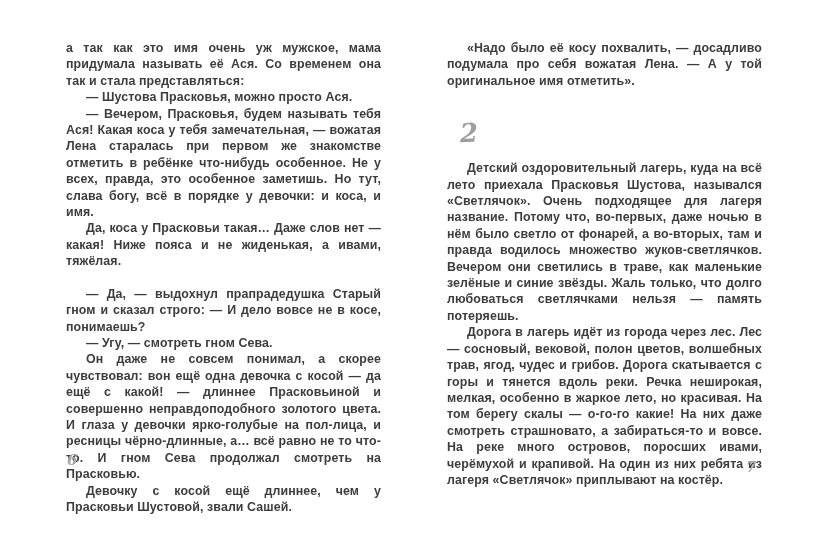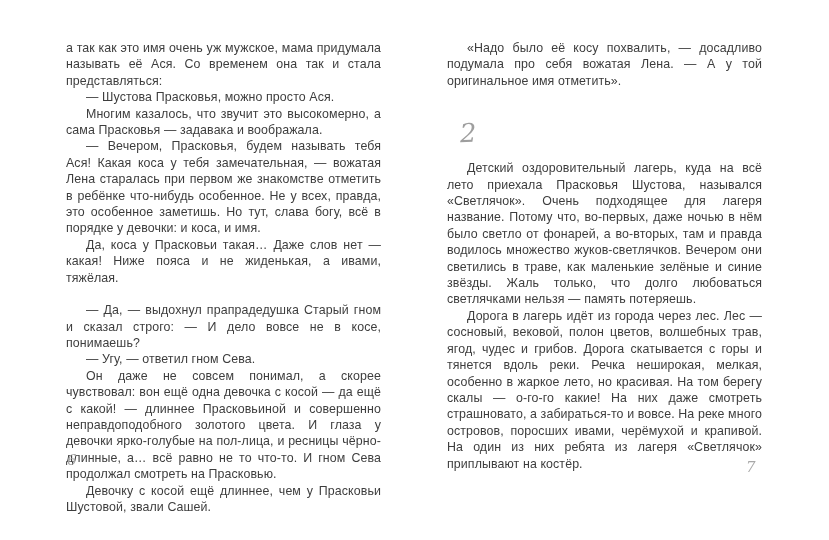--- a/index.html
+++ b/index.html
@@ -7,20 +7,21 @@
     padding: 0;
     background: #ffffff;
   }
   .spread {
     position: relative;
     width: 829px;
     height: 540px;
     background: #ffffff;
     overflow: hidden;
     font-family: "Liberation Sans", "DejaVu Sans", sans-serif;
+    font-weight: bold;
   }
   .page {
     position: absolute;
     top: 0;
     width: 315px;
     padding-top: 40px;
     box-sizing: content-box;
   }
   .page-left  { left: 66px; }
   .page-right { left: 447px; }
@@ -56,28 +57,27 @@
 </style>
 </head>
 <body>
 
 <div class="spread">
 
   <div class="page page-left">
     <div>
       <p class="para">а так как это имя очень уж мужское, мама придумала называть её Ася. Со временем она так и стала представляться:</p>
       <p class="para indent">— Шустова Прасковья, можно просто Ася.</p>
-      <p class="para indent">Многим казалось, что звучит это высокомерно, а сама Прасковья — задавака и воображала.</p>
       <p class="para indent">— Вечером, Прасковья, будем называть тебя Ася! Какая коса у тебя замечательная, — вожатая Лена старалась при первом же знакомстве отметить в ребёнке что-нибудь особенное. Не у всех, правда, это особенное заметишь. Но тут, слава богу, всё в порядке у девочки: и коса, и имя.</p>
       <p class="para indent">Да, коса у Прасковьи такая… Даже слов нет — какая! Ниже пояса и не жиденькая, а ивами, тяжёлая.</p>
     </div>
     <div class="section-gap"></div>
     <div>
       <p class="para indent">— Да, — выдохнул прапрадедушка Старый гном и сказал строго: — И дело вовсе не в косе, понимаешь?</p>
-      <p class="para indent">— Угу, — ответил гном Сева.</p>
+      <p class="para indent">— Угу, — смотреть гном Сева.</p>
       <p class="para indent">Он даже не совсем понимал, а скорее чувствовал: вон ещё одна девочка с косой — да ещё с какой! — длиннее Прасковьиной и совершенно неправдоподобного золотого цвета. И глаза у девочки ярко-голубые на пол-лица, и ресницы чёрно-длинные, а… всё равно не то что-то. И гном Сева продолжал смотреть на Прасковью.</p>
       <p class="para indent">Девочку с косой ещё длиннее, чем у Прасковьи Шустовой, звали Сашей.</p>
     </div>
   </div>
 
   <div class="page page-right">
     <div>
       <p class="para indent">«Надо было её косу похвалить, — досадливо подумала про себя вожатая Лена. — А у той оригинальное имя отметить».</p>
     </div>
     <div class="chapter-number">2</div>

